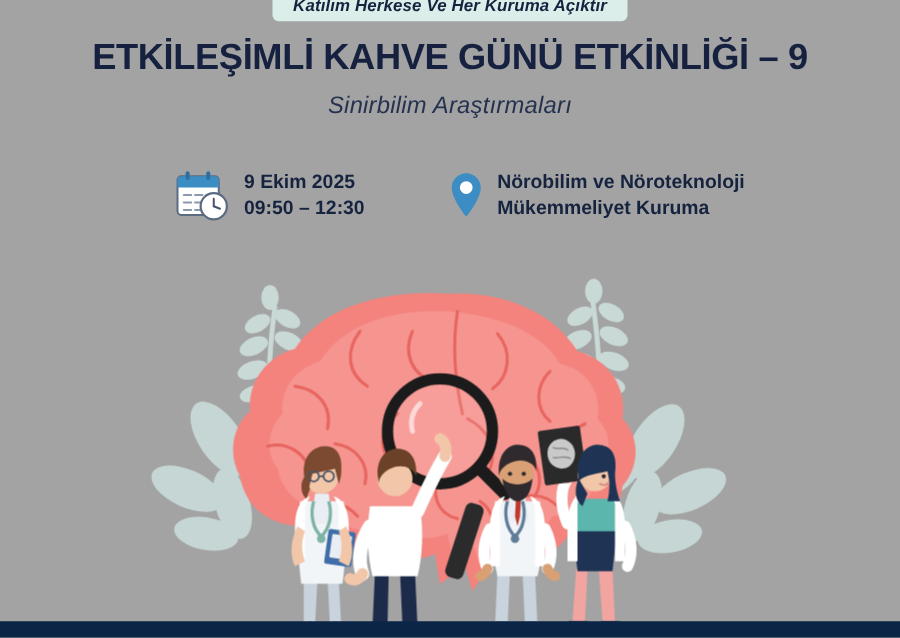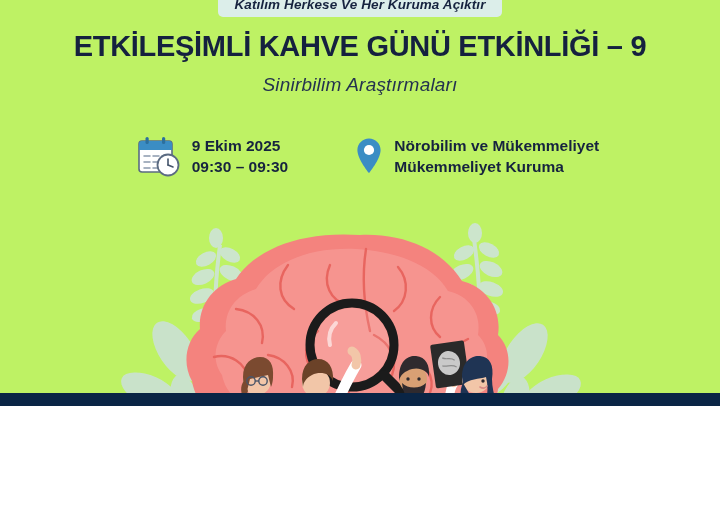--- a/index.html
+++ b/index.html
@@ -4,22 +4,22 @@
 <style>
   * { margin:0; padding:0; box-sizing:border-box; }
   html, body {
     width:720px; height:510px;
     font-family:"Liberation Sans", sans-serif;
     background:#ffffff;
     overflow:hidden;
   }
   .poster {
     position:relative;
-    width:720px; height:406px;
-    background:#bef264;
+    width:720px; height:510px;
+    background:#a3a3a3;
     overflow:hidden;
     text-decoration:underline;
   }
 
   
   .badge-wrap {
     position:absolute;
     top:-9px; left:0; right:0;
     display:flex; justify-content:center;
   }
@@ -125,31 +125,31 @@
           <line x1="16" y1="32" x2="22" y2="32"></line>
         </g>
         <circle cx="31" cy="29" r="10.5" fill="#ffffff" stroke="#5b6b82" stroke-width="1.8"></circle>
         <g stroke="#44546b" stroke-width="1.6" stroke-linecap="round">
           <line x1="31" y1="29" x2="31" y2="23"></line>
           <line x1="31" y1="29" x2="36" y2="31"></line>
         </g>
       </svg>
       <div class="info-text">
         <span>9 Ekim 2025</span>
-        <span class="l2">09:30 – 09:30</span>
+        <span class="l2">09:50 – 12:30</span>
       </div>
     </div>
 
     <div class="info-item">
       <svg class="pin-icon" viewBox="0 0 28 40">
         <path d="M14 1.5C7.6 1.5 2.4 6.7 2.4 13.1c0 8.3 9.4 20.4 11 22.4a.8.8 0 0 0 1.2 0c1.6-2 11-14.1 11-22.4C25.6 6.7 20.4 1.5 14 1.5z" fill="#3b8dc4"></path>
         <circle cx="14" cy="13" r="5.1" fill="#ffffff"></circle>
       </svg>
       <div class="info-text">
-        <span>Nörobilim ve Mükemmeliyet</span>
+        <span>Nörobilim ve Nöroteknoloji</span>
         <span class="l2">Mükemmeliyet Kuruma</span>
       </div>
     </div>
 
   </div>
 
   <svg class="illus" viewBox="0 0 720 300">
 
     <g opacity="0.85">
 

